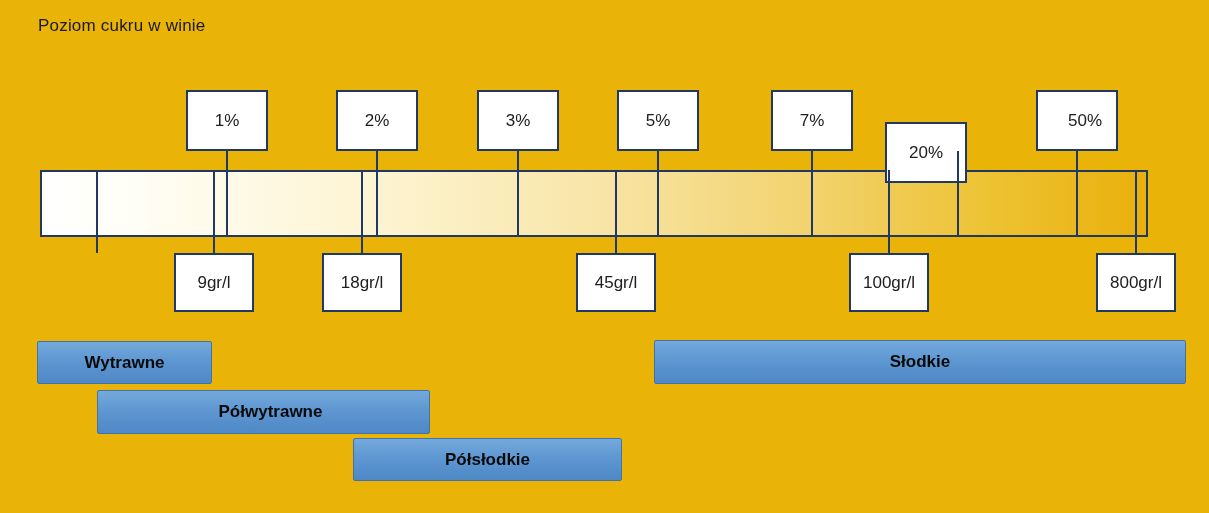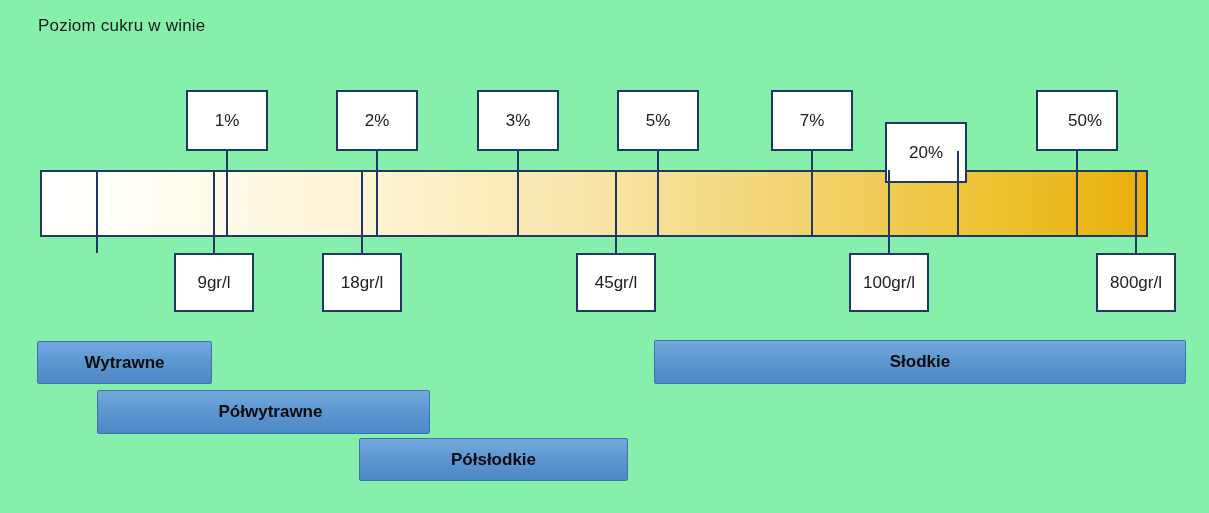--- a/index.html
+++ b/index.html
@@ -8,21 +8,21 @@
   }
   *{box-sizing:border-box;margin:0;padding:0;}
   body{
     font-family:"Liberation Sans","DejaVu Sans",sans-serif;
     background:#ffffff;
   }
   .canvas{
     position:relative;
     width:1209px;
     height:513px;
-    background:#86efac;
+    background:#eab308;
     overflow:hidden;
   }
   .title{
     position:absolute;
     left:38px;
     top:16px;
     font-size:17px;
     color:var(--text);
     letter-spacing:0.2px;
   }
@@ -112,15 +112,15 @@
     <div class="vline" style="left: 615px; top: 237px; height: 16px;"></div>
     <div class="vline" style="left: 615px; top: 170px; height: 67px;"></div>
     <div class="mbox gbox" style="left: 849px;">100gr/l</div>
     <div class="vline" style="left: 888px; top: 237px; height: 16px;"></div>
     <div class="vline" style="left: 888px; top: 170px; height: 67px;"></div>
     <div class="mbox gbox" style="left: 1096px;">800gr/l</div>
     <div class="vline" style="left: 1135px; top: 237px; height: 16px;"></div>
     <div class="vline" style="left: 1135px; top: 170px; height: 67px;"></div>
     <div class="category" style="left: 37px; top: 341px; width: 175px; height: 43px;">Wytrawne</div>
     <div class="category" style="left: 97px; top: 390px; width: 333px; height: 44px; padding-left: 14px;">Półwytrawne</div>
-    <div class="category" style="left: 353px; top: 438px; width: 269px; height: 43px; margin-left: 6px;">Półsłodkie</div>
+    <div class="category" style="left: 353px; top: 438px; width: 269px; height: 43px;">Półsłodkie</div>
     <div class="category" style="left: 618px; top: 340px; width: 532px; height: 44px; margin-left: 36px;">Słodkie</div>
   </div>
 
 </body></html>

